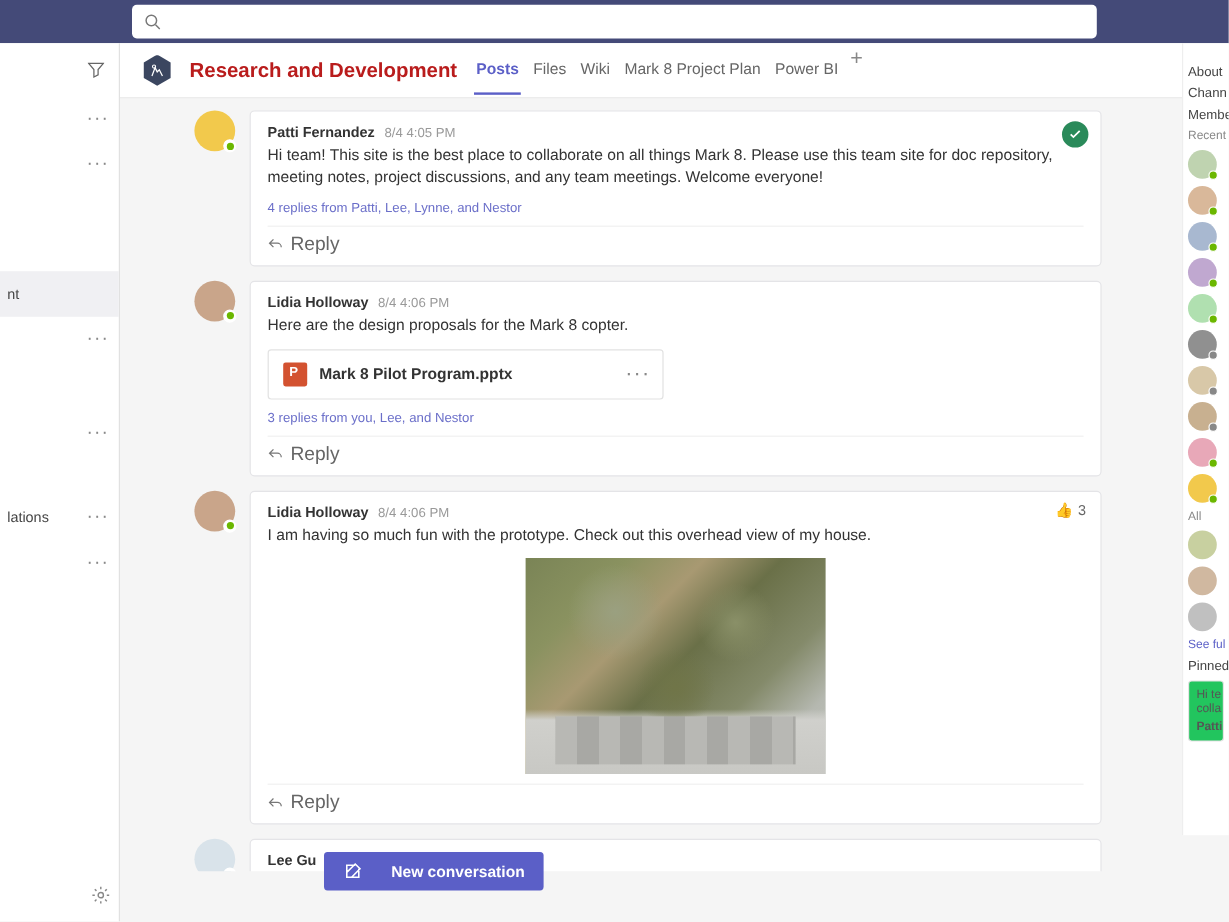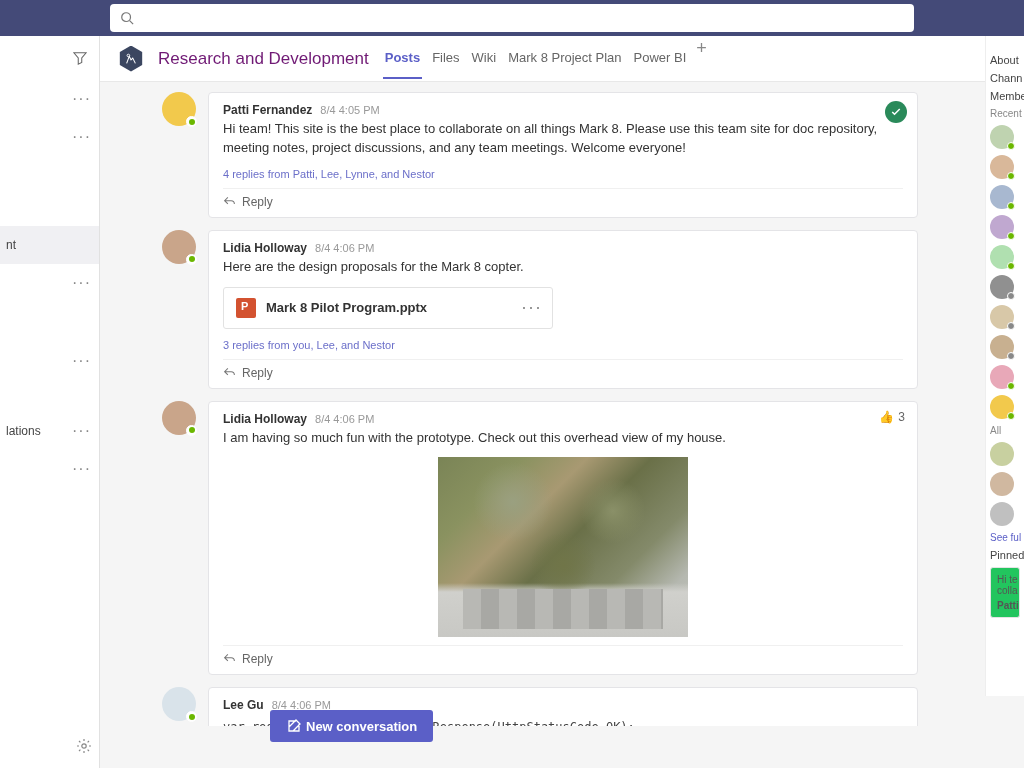--- a/index.html
+++ b/index.html
@@ -10,50 +10,50 @@
 .search-icon{width:14px;height:14px;color:#666}
 .left-rail{position:absolute;left:0;top:36px;width:100px;height:732px;background:#fff;border-right:1px solid #e1e1e1}
 .filter-row{height:44px;display:flex;align-items:center;justify-content:flex-end;padding-right:12px}
 .rail-item{height:38px;display:flex;align-items:center;justify-content:space-between;padding:0 8px 0 6px;font-size:12px;color:#444}
 .rail-item.sel{background:#f0f0f3}
 .dots{color:#888;font-size:16px;letter-spacing:1px}
 .gear{position:absolute;bottom:14px;left:76px;color:#888}
 .main{position:absolute;left:100px;top:36px;width:885px;height:732px;background:#f5f5f5;overflow:hidden}
 .header{height:46px;background:#fff;border-bottom:1px solid #e8e8e8;display:flex;align-items:center;padding:0 18px;gap:14px}
 .hex{width:26px;height:26px;background:#3b4660;display:flex;align-items:center;justify-content:center;border-radius:4px;clip-path:polygon(50% 0,93% 25%,93% 75%,50% 100%,7% 75%,7% 25%)}
-.ch-title{font-size:17px;font-weight:400;color:#701a75}
+.ch-title{font-size:17px;font-weight:700;color:#b91c1c}
 .tabs{display:flex;gap:8px;font-size:13px;color:#666}
 .tab{padding:12px 2px;cursor:pointer}
 .tab.active{color:#5b5fc7;border-bottom:2px solid #5b5fc7;font-weight:600}
 .add-tab{color:#888;font-size:18px}
 .feed{padding:10px 0 0 0;height:644px;overflow:hidden}
 .post{margin:0 0 12px 62px;display:flex;gap:12px;align-items:flex-start}
 .avatar{width:34px;height:34px;border-radius:50%;flex-shrink:0;position:relative;display:flex;align-items:center;justify-content:center;font-size:13px;color:#fff;font-weight:600}
 .avatar .pres{position:absolute;bottom:-1px;right:-1px;width:11px;height:11px;border-radius:50%;background:#fff;border:1px solid #fff;display:flex;align-items:center;justify-content:center}
 .card{flex:1;max-width:710px;background:#fff;border:1px solid #e4e4e7;border-radius:4px;padding:10px 14px 8px;position:relative}
 .ph{display:flex;gap:8px;align-items:baseline;margin-bottom:3px}
 .author{font-size:12px;font-weight:600;color:#333}
 .ts{font-size:11px;color:#999}
 .body{font-size:13px;color:#333;line-height:1.45}
 .replies-meta{font-size:11px;color:#6b6fc9;margin-top:10px}
-.reply-row{display:flex;align-items:flex-start;gap:6px;margin-top:8px;padding-top:6px;border-top:1px solid #f0f0f0;font-size:12px;color:#666}
+.reply-row{display:flex;align-items:center;gap:6px;margin-top:8px;padding-top:6px;border-top:1px solid #f0f0f0;font-size:16px;color:#666}
 .reply-arrow{width:13px;height:13px}
 .attachment{margin-top:10px;border:1px solid #e2e2e2;border-radius:3px;padding:10px 12px;display:flex;align-items:center;gap:10px;max-width:330px;position:relative}
 .ppt-icon{width:20px;height:20px;background:#d35230;border-radius:2px;position:relative}
 .ppt-icon::after{content:"P";position:absolute;color:#fff;font-size:11px;font-weight:700;left:5px;top:2px}
 .att-name{font-size:13px;font-weight:600;color:#333}
 .att-more{position:absolute;right:10px;color:#888;font-size:18px;letter-spacing:1px}
 .react{position:absolute;top:8px;right:12px;font-size:12px;color:#666;display:flex;align-items:center;gap:4px}
 .img-body{margin-top:10px;display:flex;justify-content:center}
 .aerial{width:250px;height:180px;background:linear-gradient(135deg,#7a8456 0%,#8a9260 20%,#a89972 35%,#6a7048 50%,#848a6a 70%,#b5b8b0 85%,#c5c8c0 100%);position:relative;overflow:hidden}
 .aerial::before{content:"";position:absolute;inset:0;background:radial-gradient(circle at 30% 25%,#9aa080 0%,transparent 18%),radial-gradient(circle at 70% 30%,#8a9068 0%,transparent 15%),radial-gradient(circle at 50% 60%,#707548 0%,transparent 20%),linear-gradient(180deg,transparent 70%,#d0d0cc 75%,#c8c8c4 100%)}
 .aerial::after{content:"";position:absolute;bottom:8px;left:10%;right:10%;height:40px;background:repeating-linear-gradient(90deg,#b8b8b4 0,#b8b8b4 18px,#a8a8a4 18px,#a8a8a4 36px)}
 .code{font-family:Consolas,monospace;font-size:12px;color:#444;white-space:pre;line-height:1.5;margin-top:6px}
 .badge{position:absolute;top:8px;right:10px;width:22px;height:22px;border-radius:50%;background:#2a8a5a;display:flex;align-items:center;justify-content:center}
-.new-convo{position:absolute;bottom:26px;left:170px;background:#5b5fc7;color:#fff;border:none;border-radius:3px;padding:8px 16px;font-size:13px;font-weight:600;display:flex;align-items:center;gap:4px;cursor:pointer}
+.new-convo{position:absolute;bottom:26px;left:170px;background:#5b5fc7;color:#fff;border:none;border-radius:3px;padding:8px 16px;font-size:13px;font-weight:600;display:flex;align-items:center;gap:24px;cursor:pointer}
 .right-panel{position:absolute;right:0;top:36px;width:39px;height:660px;background:#fff;border-left:1px solid #eee;padding:12px 4px;overflow:hidden}
 .rp-label{font-size:11px;color:#444;margin:6px 0 4px;white-space:nowrap}
 .rp-av{width:24px;height:24px;border-radius:50%;margin:6px 0;position:relative}
 .rp-av .d{position:absolute;bottom:-1px;right:-1px;width:8px;height:8px;border-radius:50%;border:1.5px solid #fff}
 .pinned-box{margin-top:6px;border:1px solid #e4e4e4;background:#22c55e;border-radius:3px;padding:6px;font-size:10px;color:#555;white-space:nowrap;overflow:hidden}
 .pinned-box .pa{font-weight:600;margin-top:4px}
 svg{display:block}
 </style>
 </head>
 <body>

